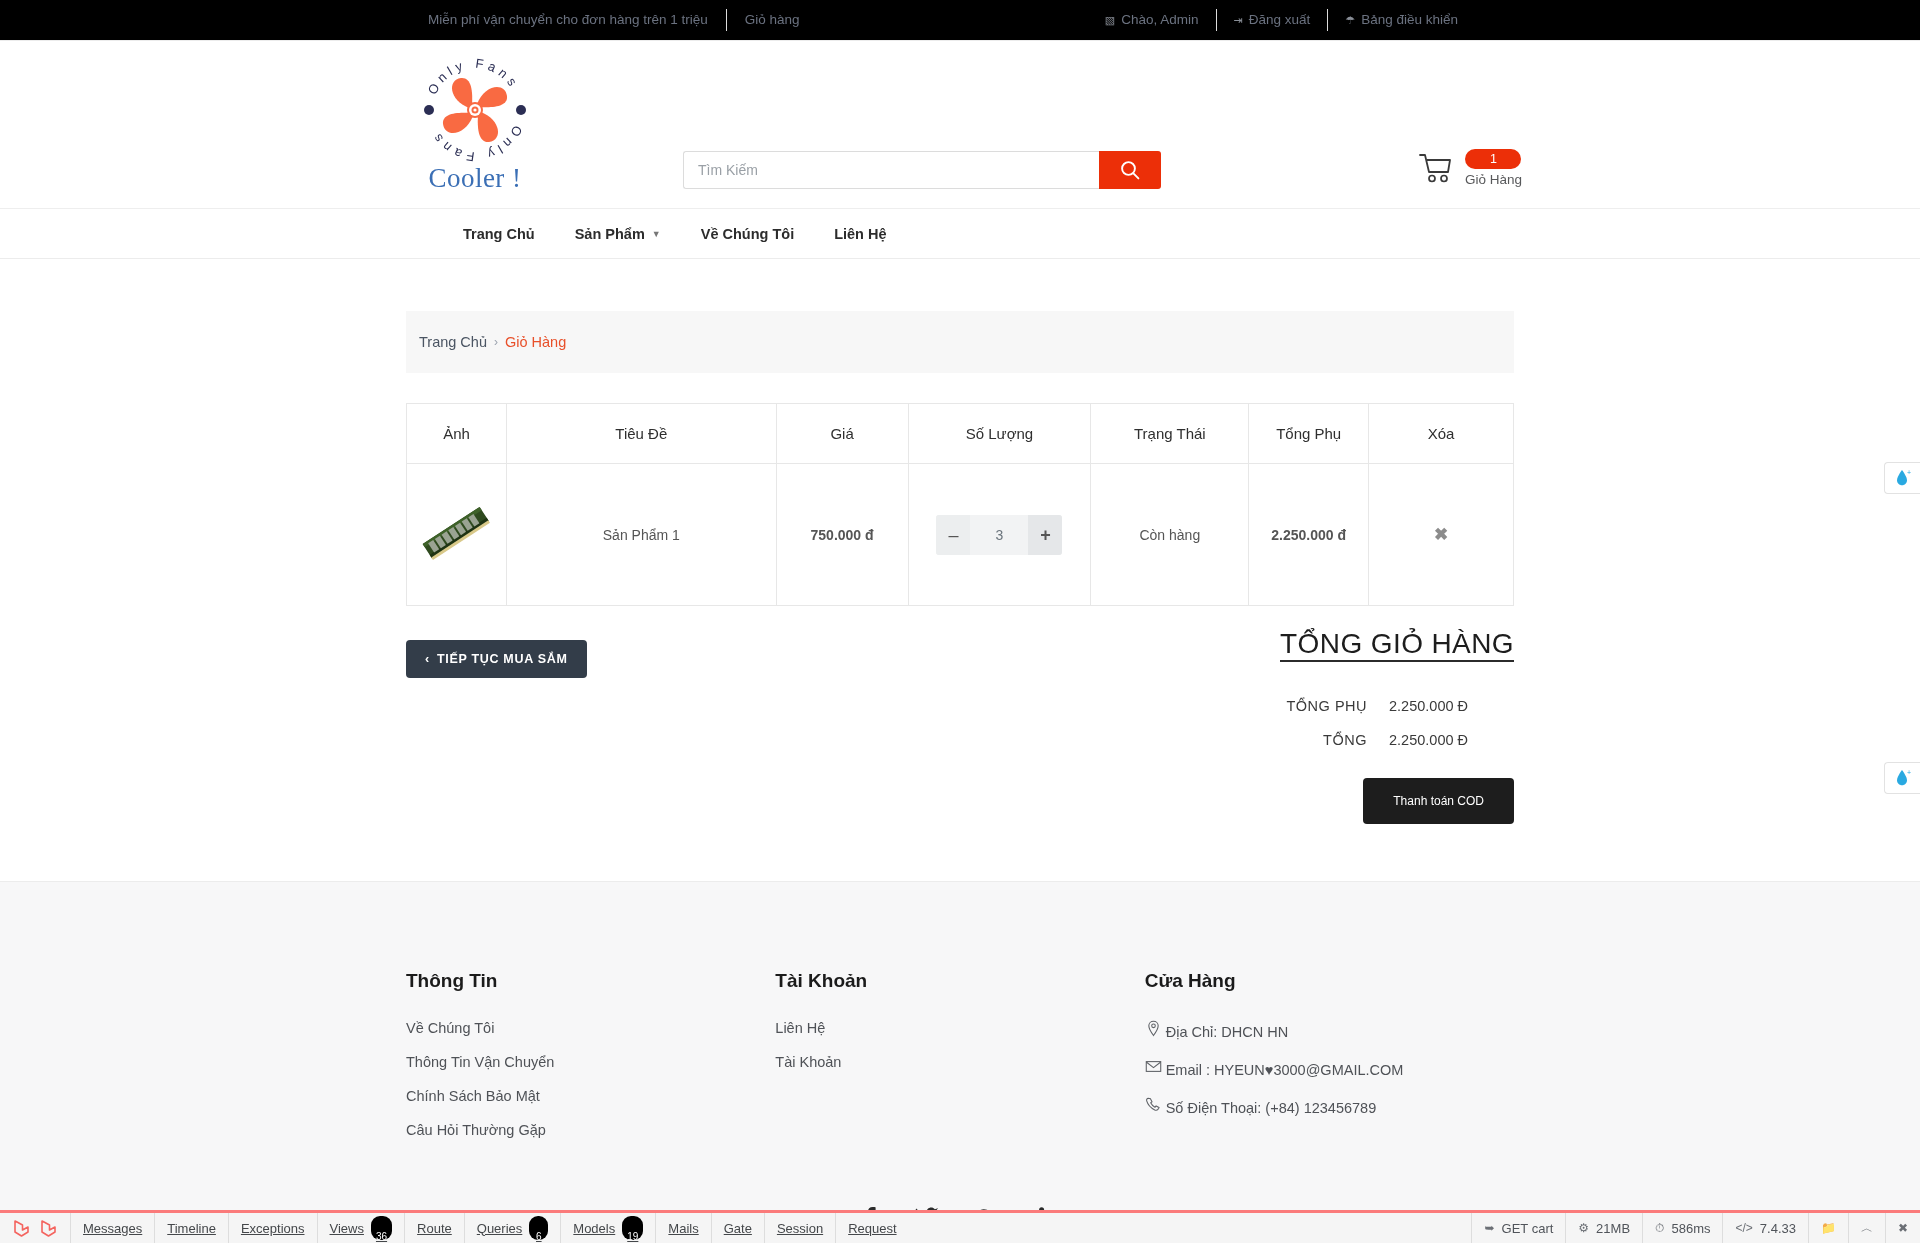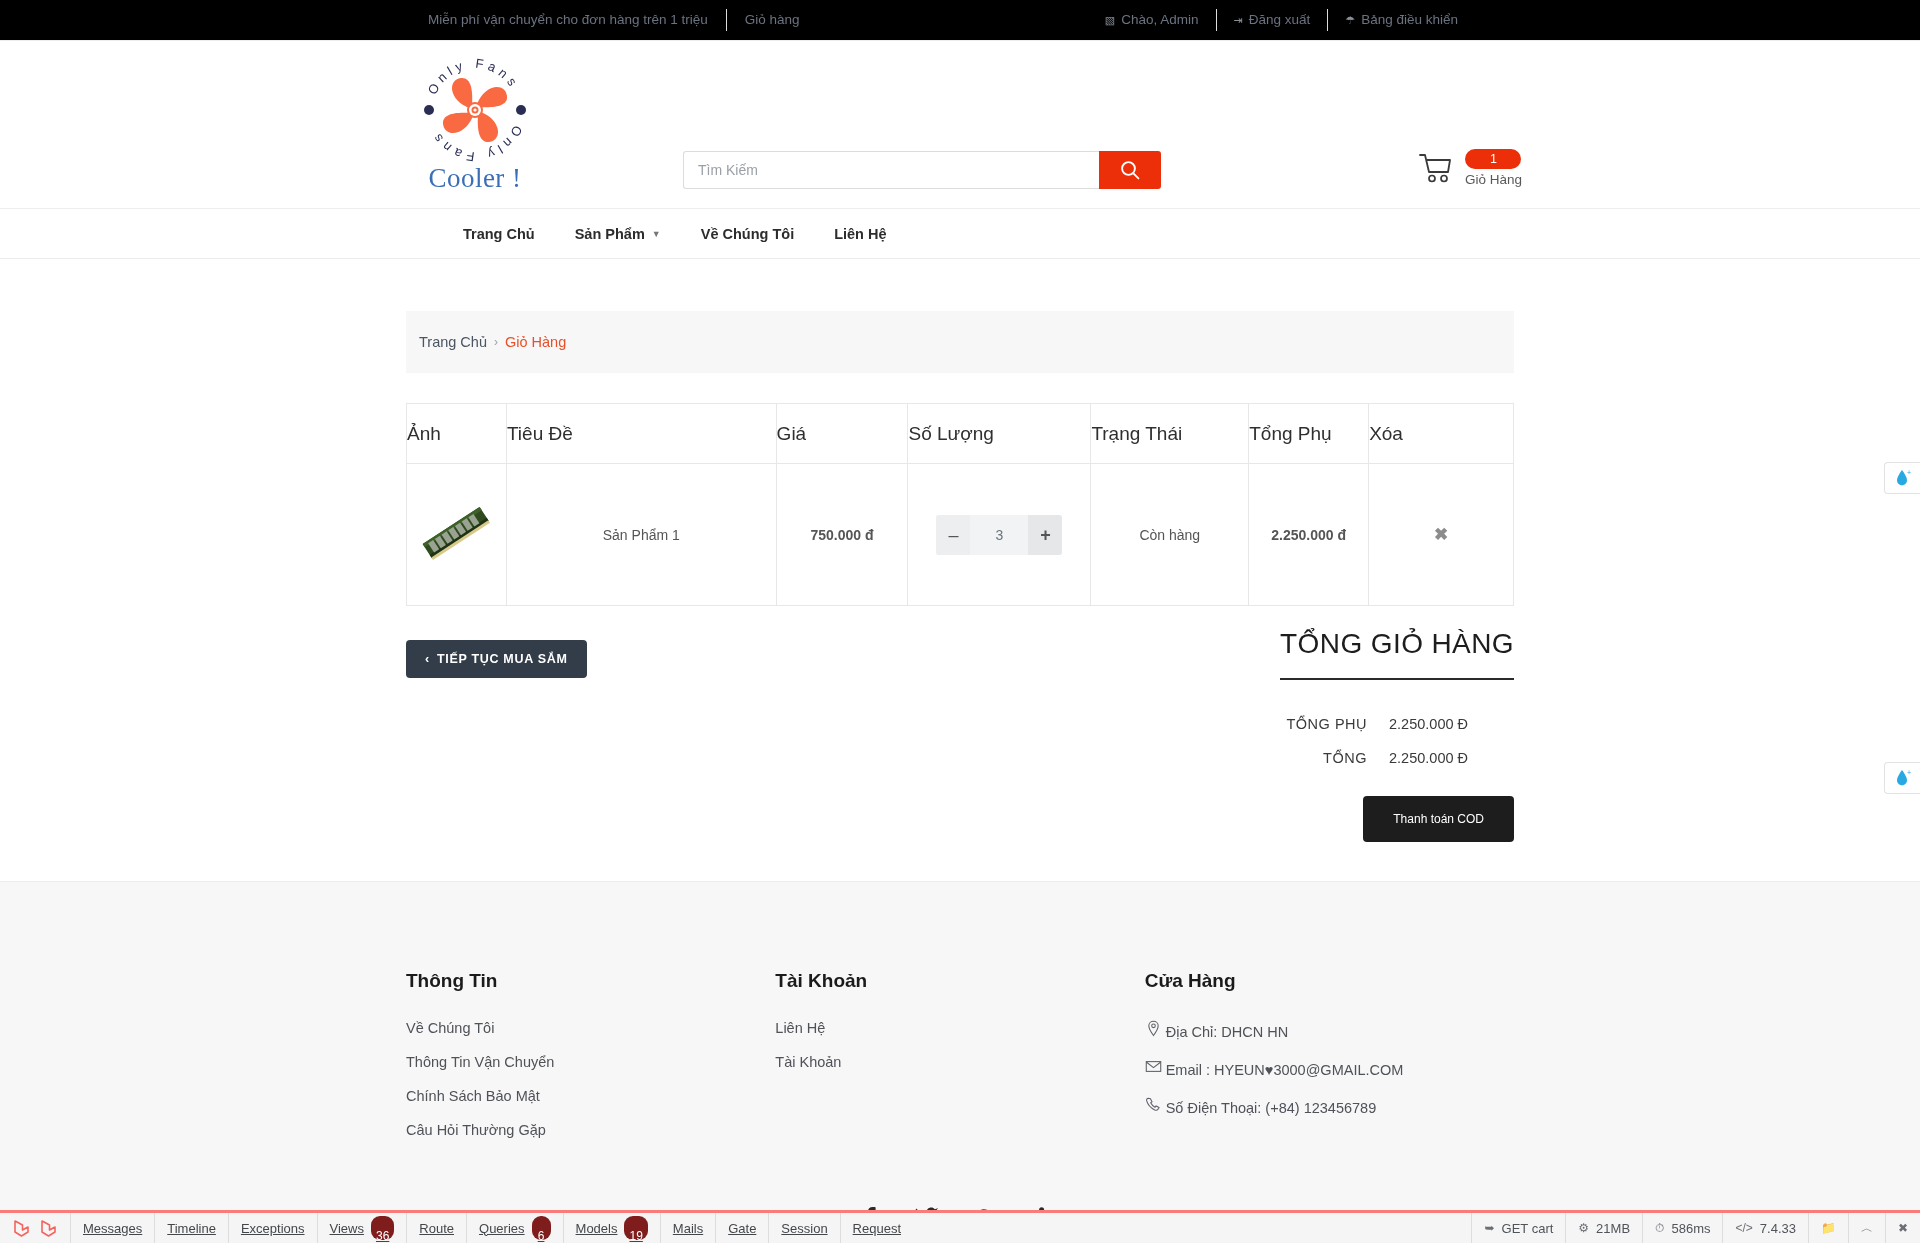--- a/index.html
+++ b/index.html
@@ -192,24 +192,24 @@
   
   .cart-table {
     margin: 30px 406px 0 406px;
     border-collapse: collapse;
     width: calc(1920px - 812px);
     background: #fff;
   }
   .cart-table th {
     border: 1px solid #e7e7e7;
     font-weight: normal;
-    font-size: 19px;
+    font-size: 15px;
     color: #2f2f2f;
     height: 60px;
-    text-align: left;
+    text-align: center;
   }
   .cart-table td {
     border: 1px solid #e7e7e7;
     text-align: center;
     height: 142px;
     vertical-align: middle;
     font-size: 14px;
     color: #555;
   }
   .col-anh   { width: 100px; }
@@ -278,21 +278,21 @@
     font-family: "Liberation Sans", sans-serif;
   }
   .totals { position:absolute; right:0; top:-12px; width: 400px; }
   .totals h2 {
     font-size: 28px;
     font-weight: normal;
     color: #1d1d1d;
     text-align: right;
     letter-spacing: .4px;
     border-bottom: 2px solid #2b2b2b;
-    padding-bottom: 18px;
+    padding-bottom: 0;
     display: inline-block;
     float: right;
   }
   .totals-rows { clear: both; padding-top: 36px; }
   .trow {
     display:flex; justify-content:flex-end; align-items:center;
     gap: 22px; margin-bottom: 18px;
     font-size: 14.5px;
   }
   .trow .tlabel { color:#3a3a3a; letter-spacing:.5px; min-width:0; text-align:right;}
@@ -378,24 +378,24 @@
   .db-logos { display:flex; align-items:center; gap:10px; padding: 0 13px; }
   .db-tabs { display:flex; align-items:stretch; border-left:1px solid #ddd;text-decoration:underline; }
   .db-tab {
     display:flex; align-items:center; gap:7px;
     padding: 0 12px;
     border-right: 1px solid #ddd;
     cursor:pointer;
     white-space: nowrap;
   }
   .db-badge {
-    background:#7f1d1d; color:#fff;
+    background:#000000; color:#fff;
     border-radius: 9px;
     min-width: 19px; height: 17px; line-height:17px;
-    font-size: 12px; text-align:center; padding:12px 5px;
+    font-size: 10px; text-align:center; padding:12px 5px;
   }
   .db-right { margin-left:auto; display:flex; align-items:stretch; }
   .db-stat {
     display:flex; align-items:center; gap:7px;
     padding: 0 12px;
     border-left: 1px solid #ddd;
     color:#50545a;
     white-space: nowrap;
   }
   .db-ico { font-size: 12px; color:#6b6f75; display:inline-flex; }

